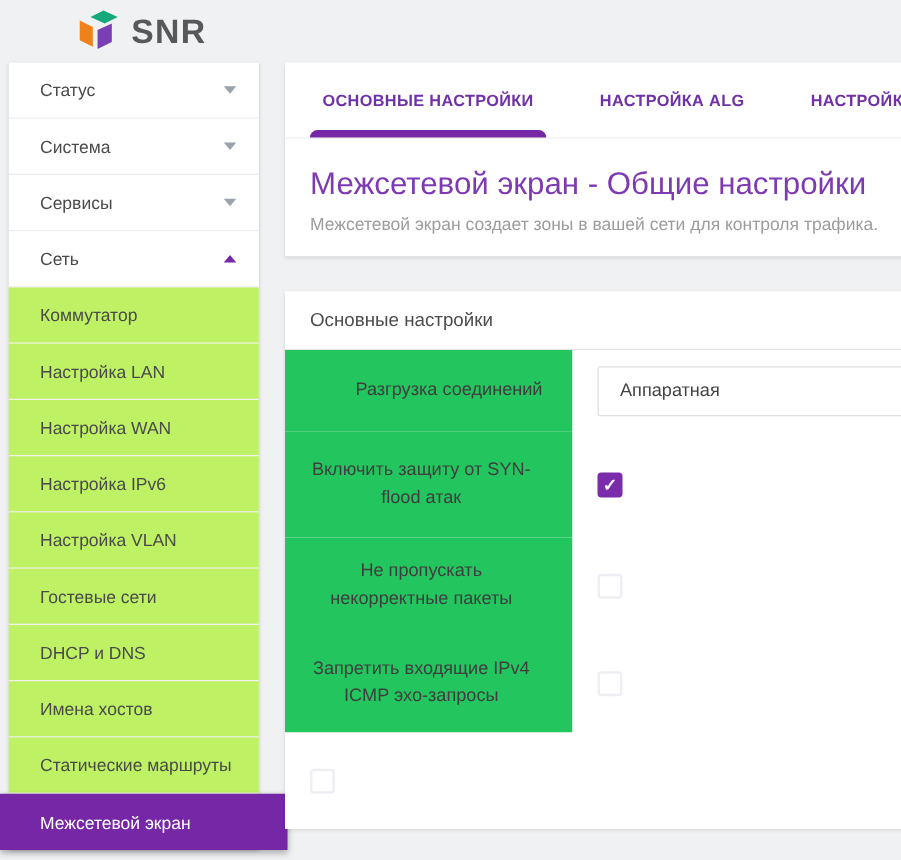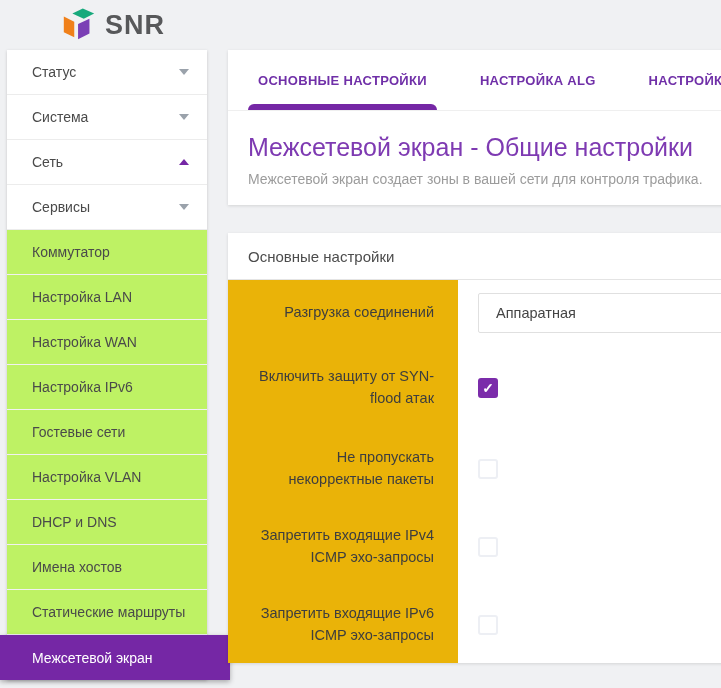--- a/index.html
+++ b/index.html
@@ -40,22 +40,22 @@
 
   .card-panel { margin-top:28px; }
   .panel-header { height:47px; line-height:47px; padding-left:20px; font-size:15px; color:#4c4c4c;
                   border-bottom:1px solid #e4e4e4; }
   .form-row { display:flex; }
   .form-row:nth-of-type(1) { height:65px; }
   .form-row:nth-of-type(2) { height:85px; }
   .form-row:nth-of-type(3) { height:78px; }
   .form-row:nth-of-type(4) { height:78px; }
   .form-row:nth-of-type(5) { height:77px; }
-  .label-cell { width:230px; background:#eab308; display:flex; align-items:center; justify-content:flex-end;
-                text-align:right; padding:0 24px 0 12px; font-size:14.5px; color:#3e3e3e; line-height:1.5; }
+  .label-cell { width:230px; background:#22c55e; display:flex; align-items:center; justify-content:flex-end;
+                text-align:center; padding:0 24px 0 12px; font-size:14.5px; color:#3e3e3e; line-height:1.5; }
   .control-cell { flex:1; display:flex; align-items:center; padding-left:20px; background:#ffffff; }
   .select-box { flex:1; height:40px; border:1px solid #e0e0e0; border-radius:2px; background:#fff;
                 display:flex; align-items:center; padding-left:17px; font-size:14.5px; color:#444; cursor:pointer; }
   .checkbox { width:20px; height:20px; border-radius:3px; background:#fff; border:2px solid #edeff4;
               display:flex; align-items:center; justify-content:center; cursor:pointer; }
   .checkbox.checked { background:#7b2caa; border-color:#7b2caa; }
   .checkmark { color:#fff; font-size:14px; font-weight:bold; line-height:1; }
 </style>
 </head>
 <body>
@@ -81,31 +81,31 @@
 
       </div>
 
       <div class="side-item t-group">
         <span>Система</span>
         <span class="tri-down"></span>
 
       </div>
 
       <div class="side-item t-group">
-        <span>Сеть</span>
-
-        <span class="tri-up"></span>
-      </div>
-
-      <div class="side-item t-group">
         <span>Сервисы</span>
         <span class="tri-down"></span>
 
       </div>
 
+      <div class="side-item t-group">
+        <span>Сеть</span>
+
+        <span class="tri-up"></span>
+      </div>
+
       <div class="side-item t-sub">
         <span>Коммутатор</span>
 
       </div>
 
       <div class="side-item t-sub">
         <span>Настройка LAN</span>
 
       </div>
 
@@ -113,26 +113,26 @@
         <span>Настройка WAN</span>
 
       </div>
 
       <div class="side-item t-sub">
         <span>Настройка IPv6</span>
 
       </div>
 
       <div class="side-item t-sub">
+        <span>Настройка VLAN</span>
+
+      </div>
+
+      <div class="side-item t-sub">
         <span>Гостевые сети</span>
-
-      </div>
-
-      <div class="side-item t-sub">
-        <span>Настройка VLAN</span>
 
       </div>
 
       <div class="side-item t-sub">
         <span>DHCP и DNS</span>
 
       </div>
 
       <div class="side-item t-sub">
         <span>Имена хостов</span>
@@ -214,21 +214,20 @@
             <div class="label-cell">Запретить входящие IPv4 ICMP эхо-запросы</div>
             <div class="control-cell">
 
               <div class="checkbox">
                 
               </div>
             </div>
           </div>
 
           <div class="form-row">
-            <div class="label-cell">Запретить входящие IPv6 ICMP эхо-запросы</div>
             <div class="control-cell">
 
               <div class="checkbox">
                 
               </div>
             </div>
           </div>
         </div>
     </div>
 

